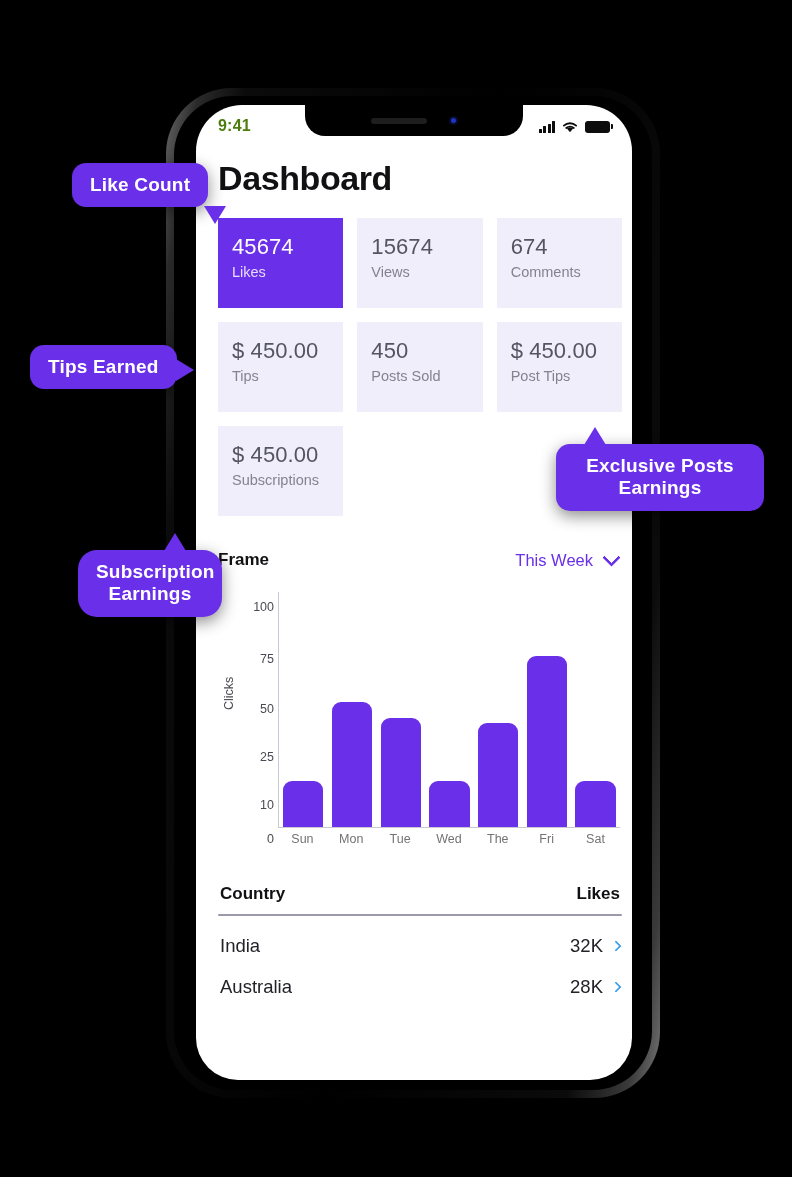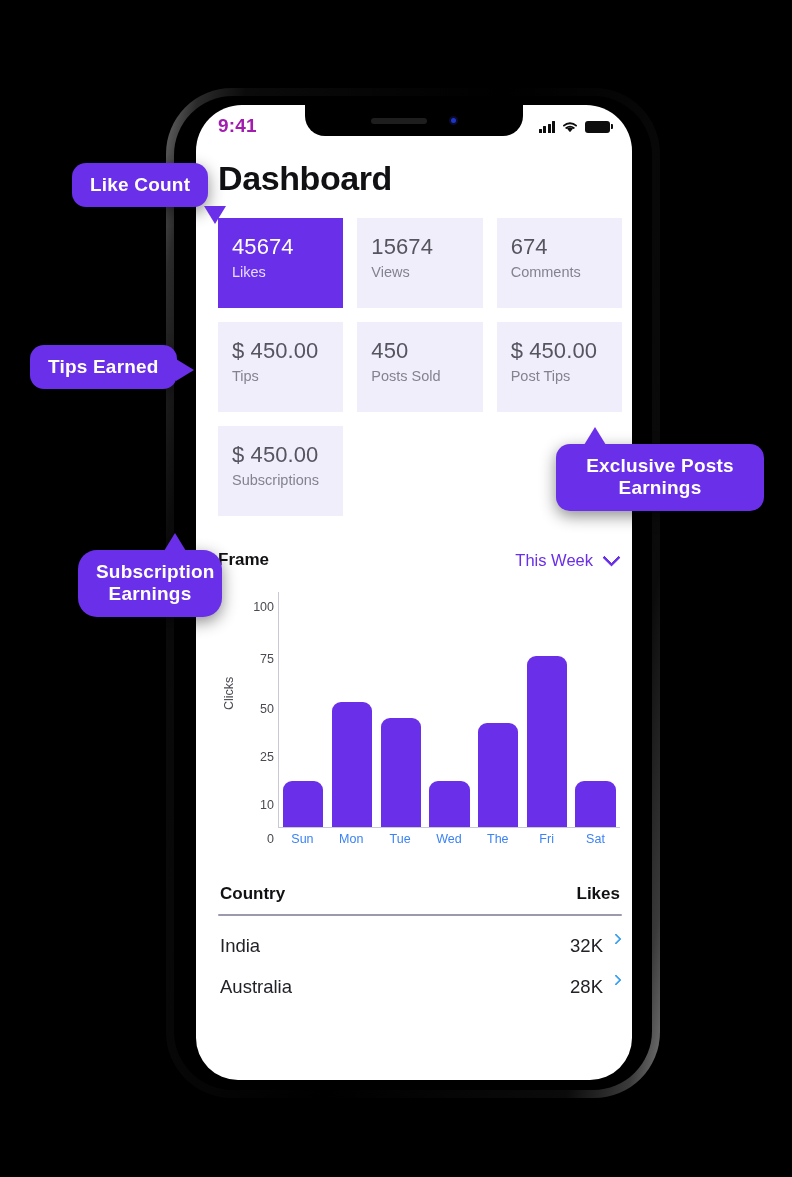--- a/index.html
+++ b/index.html
@@ -49,21 +49,21 @@
   .notch-speaker { width: 56px; height: 6px; border-radius: 3px; background: #1e1e1e; }
   .notch-camera  { width: 9px; height: 9px; border-radius: 50%; background: #0b0b2e; position: relative; }
   .notch-camera::after { content:""; position:absolute; inset:2px; border-radius:50%; background:#1b35c9; }
 
   
   .status-bar {
     position: absolute; top: 0; left: 0; right: 0; height: 42px;
     display: flex; align-items: center; justify-content: space-between;
     padding: 0 22px; z-index: 30;
   }
-  .status-time { font-size: 19px; font-weight: 600; color: #a21caf; letter-spacing: .2px; }
+  .status-time { font-size: 16px; font-weight: 600; color: #4d7c0f; letter-spacing: .2px; }
   .status-icons { display: flex; align-items: flex-end; gap: 6px; }
   .sig { display:flex; align-items:flex-end; gap:1.5px; height:12px; }
   .sig i { display:block; width:3px; background:#0d0d0d; border-radius:.5px; }
   .sig i:nth-child(1){height:4px;} .sig i:nth-child(2){height:6.5px;}
   .sig i:nth-child(3){height:9px;} .sig i:nth-child(4){height:12px;}
   .batt { width:25px; height:12px; border-radius:3px; background:#0d0d0d; position:relative; }
   .batt::after { content:""; position:absolute; right:-3px; top:3.5px; width:2px; height:5px;
                  background:#0d0d0d; border-radius:0 1px 1px 0; }
 
   
@@ -106,31 +106,31 @@
     position: absolute; left: 60px; right: 2px; top: 0; height: 236px;
     border-left: 1.5px solid #c9c9d4; border-bottom: 1.5px solid #c9c9d4;
   }
   .bars { position: absolute; inset: 0; display: flex; align-items: flex-end; justify-content: space-around; }
   .bar-slot { position: relative; width: 11.8%; height: 100%; display: flex; align-items: flex-end; justify-content: center; }
   .bar { width: 100%; background: #6a2fe8; border-radius: 9px 9px 0 0; }
   .x-labels {
     position: absolute; left: 60px; right: 2px; top: 240px;
     display: flex; justify-content: space-around;
   }
-  .x-label { width: 11.8%; text-align: center; font-size: 12.5px; color: #3b82f6; }
+  .x-label { width: 11.8%; text-align: center; font-size: 12.5px; color: #737373; }
   .zero-label { position: absolute; left: 22px; width: 34px; text-align: right; top: 240px; font-size: 12.5px; color: #4a4a52; }
 
   
   .table { margin-top: 30px; }
   .table-head { display: flex; justify-content: space-between; align-items: baseline; padding: 0 2px 10px 2px; }
   .th { font-size: 17px; font-weight: 700; color: #111114; }
   .table-rule { height: 2px; background: #9a9aac; border-radius: 2px; }
   .table-row { display: flex; justify-content: space-between; align-items: center; padding: 19px 2px 0 2px; }
   .td-country { font-size: 18.5px; color: #222228; }
-  .td-right { display: flex; align-items: flex-start; gap: 9px; }
+  .td-right { display: flex; align-items: center; gap: 9px; }
   .td-likes { font-size: 18.5px; color: #222228; }
   .chev-right {
     width: 8px; height: 8px; border-top: 2.6px solid #39a0f0; border-right: 2.6px solid #39a0f0;
     transform: rotate(45deg); border-radius: 1px;
   }
 
   
   .callout {
     position: absolute; z-index: 60;
     background: #6a2fe8; color: #fff;

